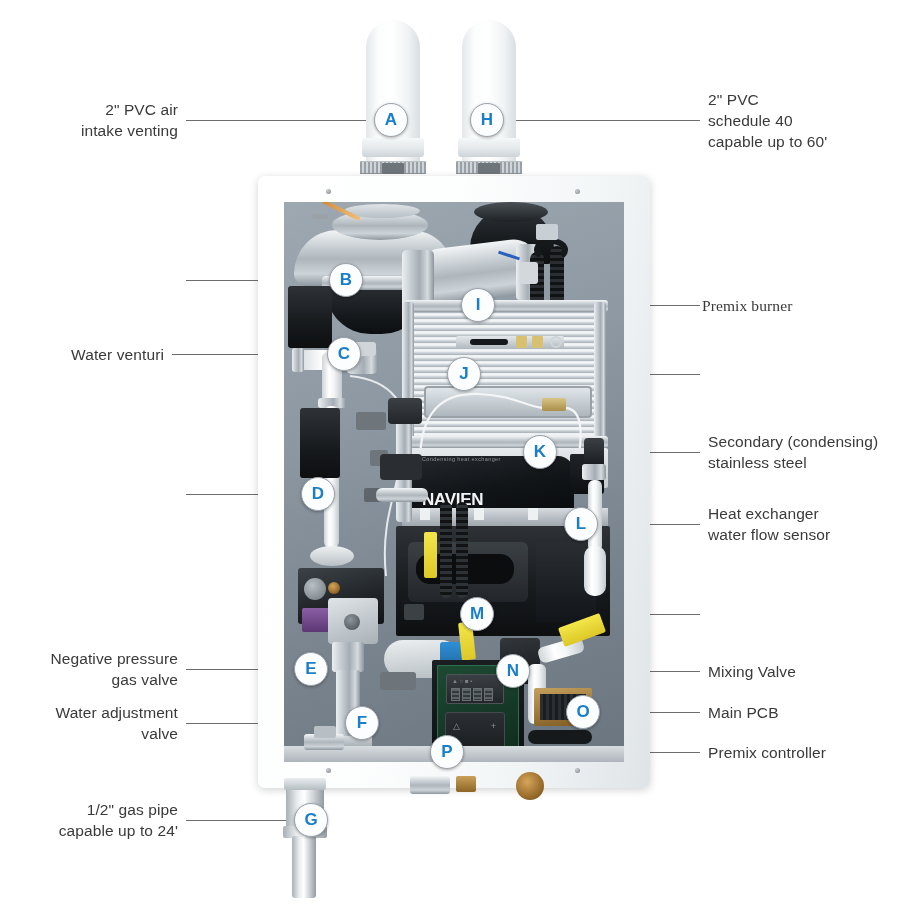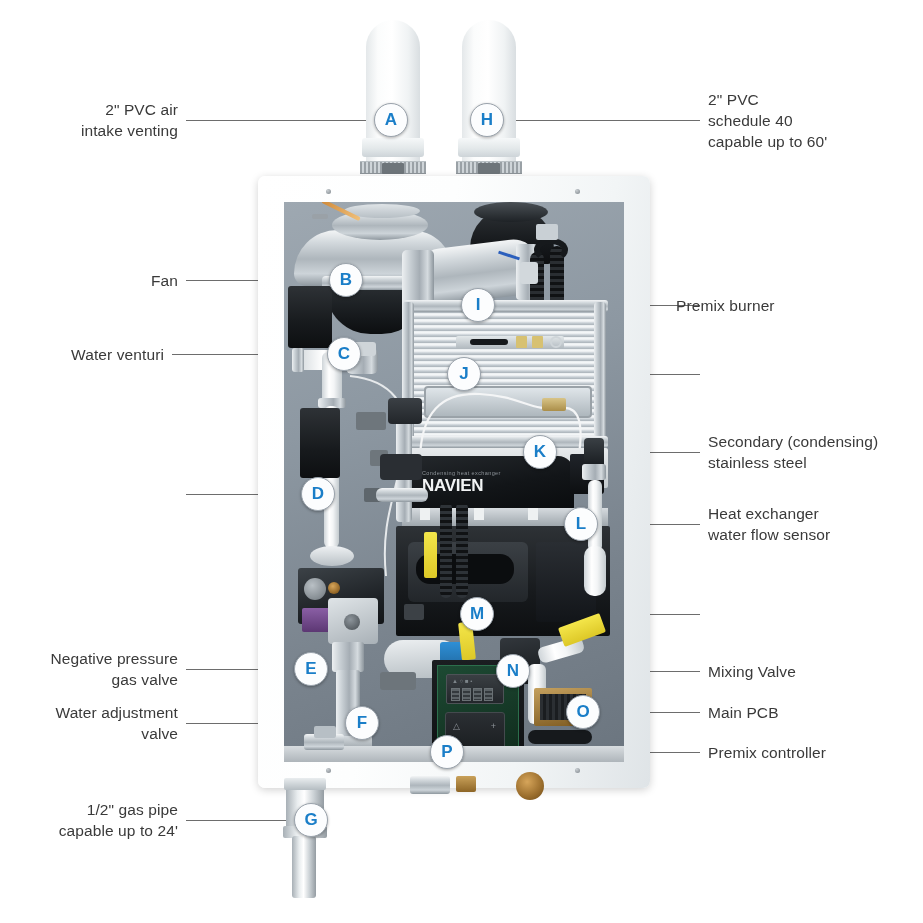--- a/index.html
+++ b/index.html
@@ -258,21 +258,21 @@
         <div class="part" style="left:248px;top:134px;width:11px;height:12px;background:#d7c171;border-radius:1px;"></div>
         <div class="part" style="left:266px;top:134px;width:12px;height:12px;border:2px solid #cfd5d9;border-radius:50%;"></div>
 
         <svg class="part" style="left:118px;top:150px;width:200px;height:110px;" viewBox="0 0 200 110">
           <path d="M18 110 C18 60, 40 40, 78 42 C120 44, 128 60, 160 56" stroke="#f4f5f6" stroke-width="2.2" fill="none"></path>
           <path d="M160 56 C178 54, 182 74, 176 108" stroke="#f4f5f6" stroke-width="2.2" fill="none"></path>
         </svg>
         <div class="part" style="left:258px;top:196px;width:24px;height:13px;background:linear-gradient(180deg,#d8c487,#ab8e49);border-radius:2px;"></div>
 
         <div class="part" style="left:118px;top:246px;width:206px;height:40px;background:linear-gradient(180deg,#e8ebed,#c3cace);border-radius:2px;"></div>
-        <div class="navien-plate" style="left:124px;top:254px;width:166px;height:54px;">
+        <div class="navien-plate" style="left:124px;top:254px;width:166px;height:54px;justify-content:space-between;">
           <div class="navien-sub">Condensing heat exchanger</div>
           <div class="navien-word">NAVIEN</div>
         </div>
         <div class="part" style="left:286px;top:252px;width:34px;height:40px;background:linear-gradient(180deg,#20242a,#0d0f11);border-radius:2px 3px 3px 2px;"></div>
         <div class="part" style="left:118px;top:306px;width:206px;height:18px;background:linear-gradient(180deg,#d6dbdf,#9fa7ad);"></div>
         <div class="part" style="left:136px;top:306px;width:10px;height:12px;background:#eef1f2;"></div>
         <div class="part" style="left:190px;top:306px;width:10px;height:12px;background:#eef1f2;"></div>
         <div class="part" style="left:244px;top:306px;width:10px;height:12px;background:#eef1f2;"></div>
 
         <div class="part dark" style="left:112px;top:324px;width:214px;height:110px;border-radius:2px;"></div>
@@ -417,39 +417,38 @@
   <div class="marker" style="left:566px;top:695px;">O</div>
   <div class="marker" style="left:345px;top:706px;">F</div>
 
   <div class="marker" style="left:430px;top:735px;">P</div>
 
   <div class="marker" style="left:294px;top:803px;">G</div>
 
   <div class="callout-label left" style="left:0;top:99px;width:178px;">2" PVC air
 intake venting</div>
 
-  <div class="callout-label left" style="left:0;top:270px;width:178px;">Fan</div>
 
   <div class="callout-label left" style="left:0;top:344px;width:164px;">Water venturi</div>
 
 
   <div class="callout-label left" style="left:0;top:648px;width:178px;">Negative pressure
 gas valve</div>
 
   <div class="callout-label left" style="left:0;top:702px;width:178px;">Water adjustment
 valve</div>
 
   <div class="callout-label left" style="left:0;top:799px;width:178px;">1/2" gas pipe
 capable up to 24'</div>
 
   <div class="callout-label right" style="left:708px;top:89px;width:212px;">2" PVC
 schedule 40
 capable up to 60'</div>
 
-  <div class="callout-label right" style="left:676px;top:295px;width:212px;">Premix burner</div>
+  <div class="callout-label right" style="left:702px;top:295px;width:212px;font-family:Liberation Serif, serif;">Premix burner</div>
 
 
   <div class="callout-label right" style="left:708px;top:431px;width:212px;">Secondary (condensing)
 stainless steel</div>
 
   <div class="callout-label right" style="left:708px;top:503px;width:212px;">Heat exchanger
 water flow sensor</div>
 
 
   <div class="callout-label right" style="left:708px;top:702px;width:212px;">Main PCB</div>

